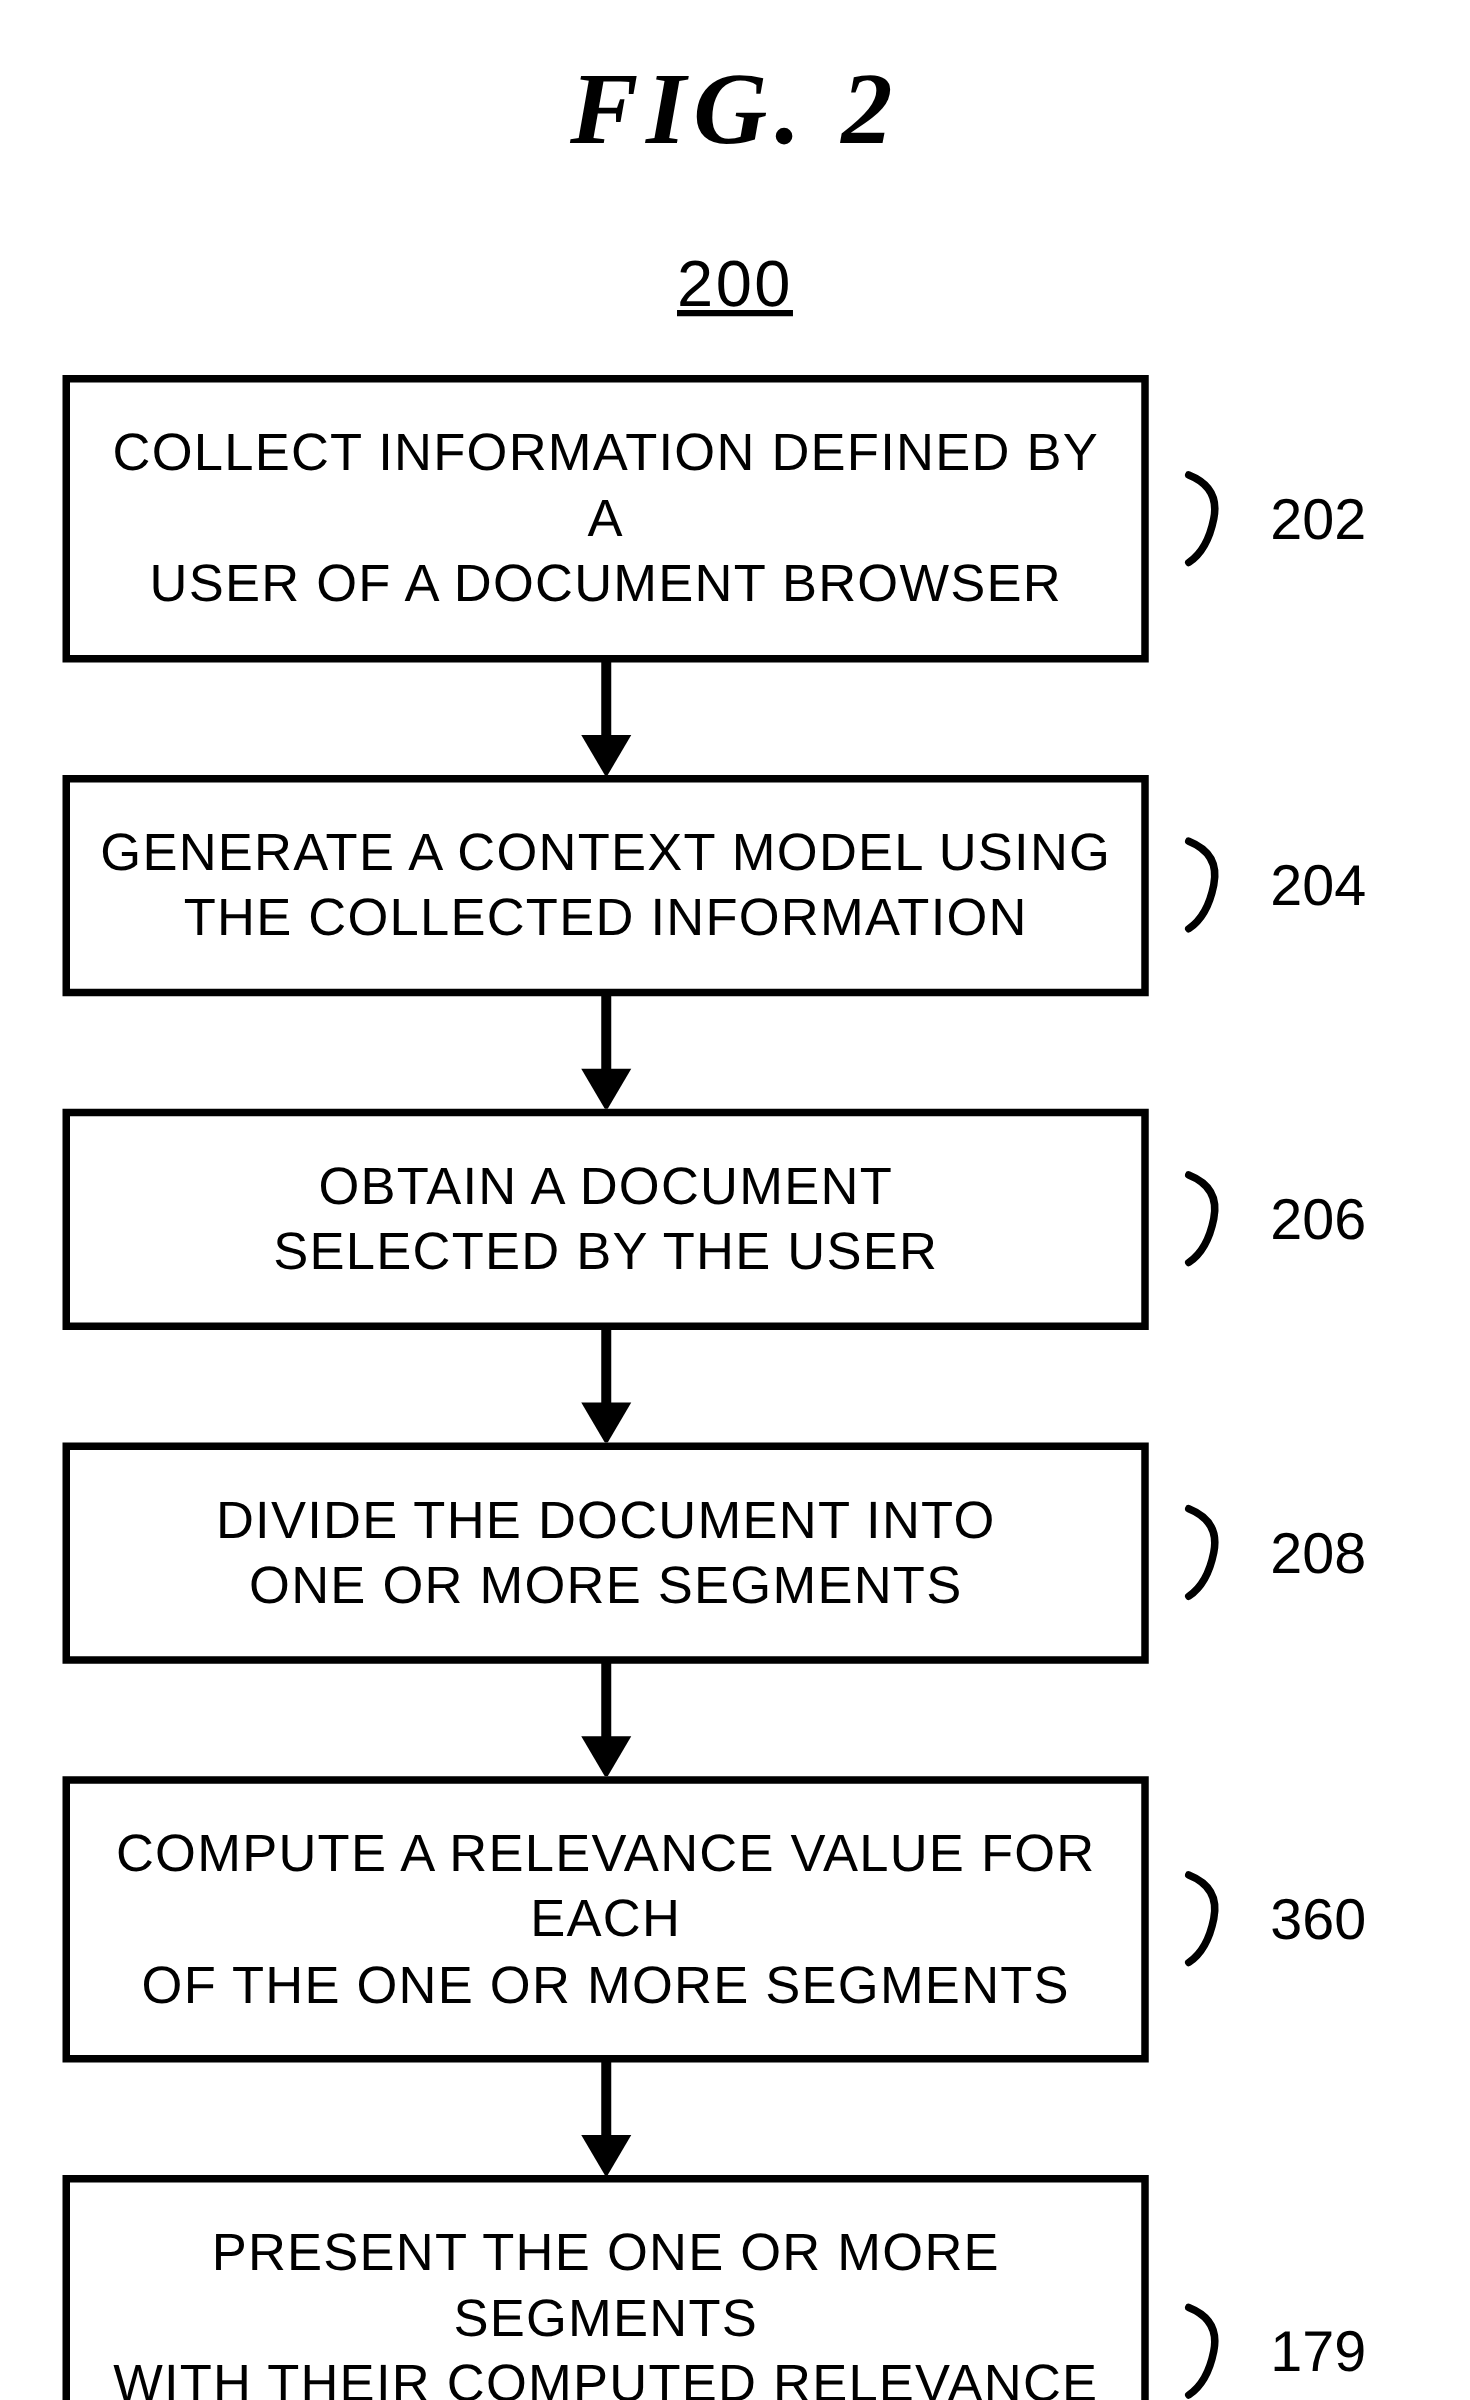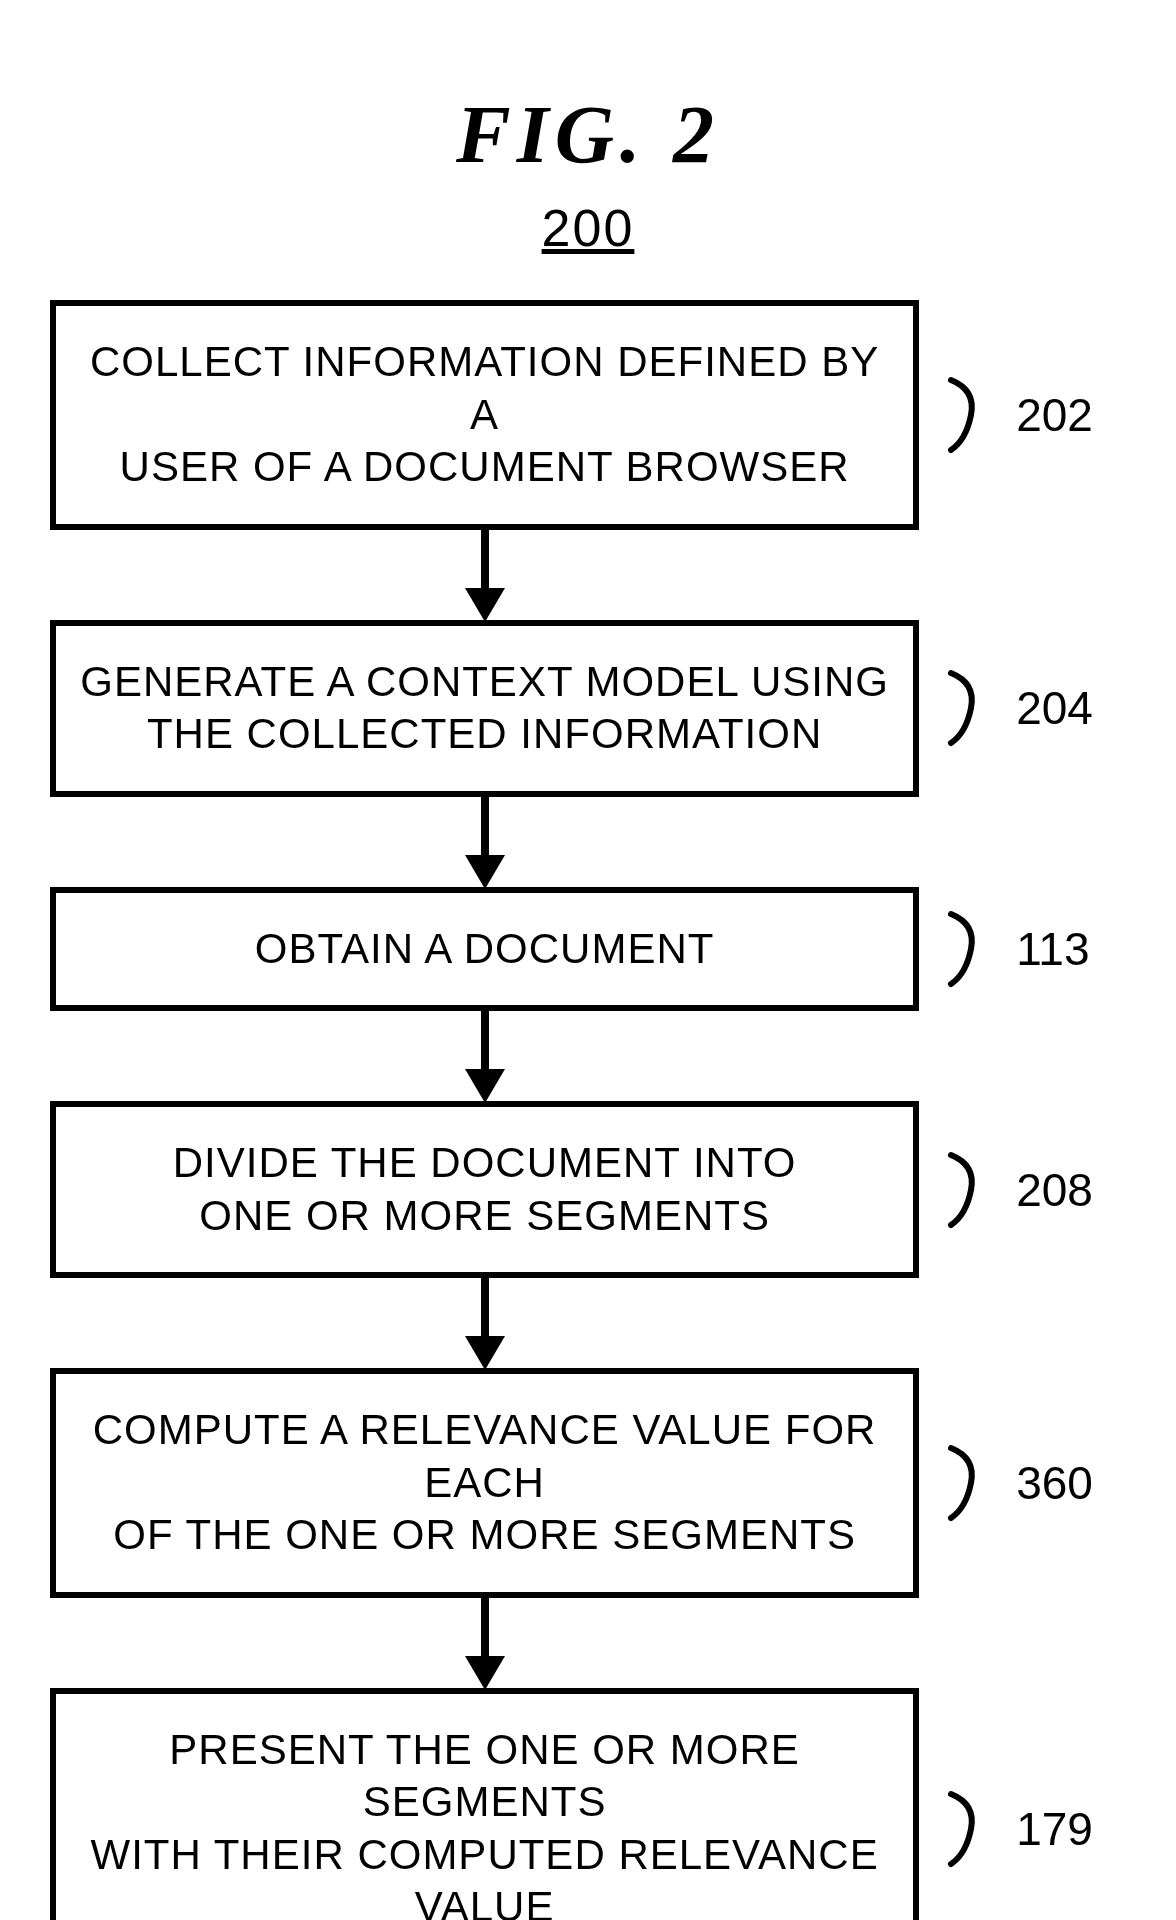--- a/index.html
+++ b/index.html
@@ -19,21 +19,20 @@
     position: absolute;
     top: 40px;
     left: 0;
     width: 100%;
     text-align: center;
     font-family: "Times New Roman", Times, serif;
     font-style: italic;
     font-weight: bold;
     font-size: 82px;
     letter-spacing: 6px;
-    margin-top: 48px;
   }
   .fig-number {
     position: absolute;
     top: 170px;
     left: 0;
     width: 100%;
     text-align: center;
     font-size: 52px;
     font-weight: 400;
     text-decoration: underline;
@@ -141,26 +140,27 @@
     <div class="arrow-down">
       <svg width="60" height="96" viewBox="0 0 60 96">
         <line x1="30" y1="0" x2="30" y2="68" stroke="#000" stroke-width="8"></line>
         <polygon points="30,94 10,60 50,60" fill="#000"></polygon>
       </svg>
     </div>
 
     <div class="step-row">
       <div class="step-box">
         <span>OBTAIN A DOCUMENT</span><br>
-      </div>
-      <div class="ref-wrap">
-        <svg class="curve" width="60" height="90" viewBox="0 0 60 90">
-          <path d="M5 10 Q 30 20 25 45 Q 20 70 5 80" stroke="#000" stroke-width="6" fill="none" stroke-linecap="round"></path>
-        </svg>
-        <span class="ref-label">113</span>
+        <span>SELECTED BY THE USER</span>
+      </div>
+      <div class="ref-wrap">
+        <svg class="curve" width="60" height="90" viewBox="0 0 60 90">
+          <path d="M5 10 Q 30 20 25 45 Q 20 70 5 80" stroke="#000" stroke-width="6" fill="none" stroke-linecap="round"></path>
+        </svg>
+        <span class="ref-label">206</span>
       </div>
     </div>
     <div class="arrow-down">
       <svg width="60" height="96" viewBox="0 0 60 96">
         <line x1="30" y1="0" x2="30" y2="68" stroke="#000" stroke-width="8"></line>
         <polygon points="30,94 10,60 50,60" fill="#000"></polygon>
       </svg>
     </div>
 
     <div class="step-row">

